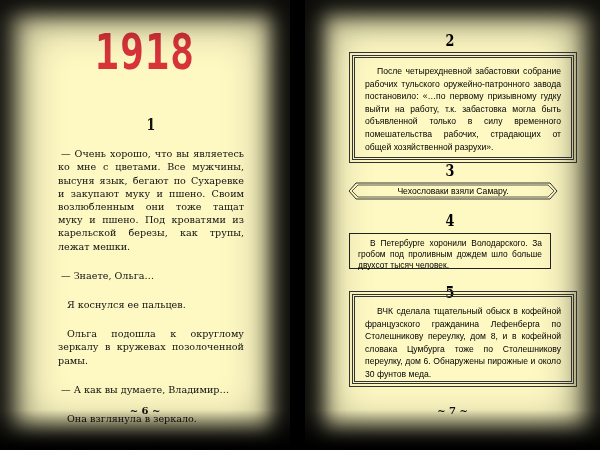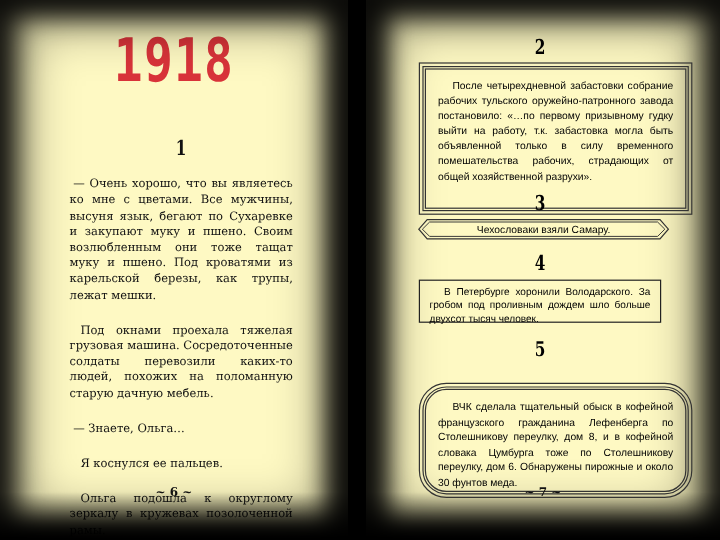--- a/index.html
+++ b/index.html
@@ -29,42 +29,41 @@
   .box4 { position:absolute; left:349px; top:233px; width:202px; height:36px; border:1.5px solid #222; padding:4px 8px 12px 8px; box-sizing:border-box; }
 </style>
 </head>
 <body>
 
 <div class="page left">
   <div class="year">1918</div>
   <div class="left-text">
     <div class="chapter" style="margin-bottom:1px;">1</div>
     <p class="dash">— Очень хорошо, что вы являетесь ко мне с цветами. Все мужчины, высуня язык, бегают по Сухаревке и закупают муку и пшено. Своим возлюбленным они тоже тащат муку и пшено. Под кроватями из карельской березы, как трупы, лежат мешки.</p>
-    <p>Под окнами проехала тяжелая грузовая машина. Сосредоточенные солдаты перевозили каких-то людей, похожих на поломанную старую дачную мебель.</p>
     <p class="dash">— Знаете, Ольга…</p>
     <p>Я коснулся ее пальцев.</p>
     <p>Ольга подошла к округлому зеркалу в кружевах позолоченной рамы.</p>
     <p class="dash">— А как вы думаете, Владимир…</p>
     <p>Она взглянула в зеркало.</p>
     <p class="dash">— …может случиться, что в Москве нельзя будет достать французской краски для губ?</p>
 
   </div>
   <div class="bottom-dark"></div>
   <div class="noise left"></div>
   <div class="page-num">~ 6 ~</div>
 </div>
 
 <div class="page right">
   <div class="bottom-dark"></div>
   <div class="noise right"></div>
   <div class="page-num">~ 7 ~</div>
 </div>
 
 <div class="chapter" style="position:absolute; left:440px; top:30px; width:20px;">2</div>
-<div class="frame-double" style="position:absolute; left:352px; top:55px; width:196px; height:92px; padding:7px 10px 16px 10px; box-sizing:content-box;">
+<div class="frame-double" style="position:absolute; left:352px; top:55px; width:196px; height:92px; padding:7px 10px 0 10px; box-sizing:content-box;">
   <div class="rtext">
       <p>После четырехдневной забастовки собрание рабочих тульского оружейно-патронного завода постановило: «…по первому призывному гудку выйти на работу, т.к. забастовка могла быть объявленной только в силу временного помешательства рабочих, страдающих от общей хозяйственной разрухи».</p>
     </div>
 </div>
 
 <div class="chapter" style="position:absolute; left:440px; top:160px; width:20px;">3</div>
 <div class="box3">
   <svg width="210" height="18" viewBox="0 0 210 18">
     <polygon points="8,1 202,1 209,9 202,17 8,17 1,9" fill="none" stroke="#333" stroke-width="1"></polygon>
     <polygon points="10,3 200,3 206,9 200,15 10,15 4,9" fill="none" stroke="#333" stroke-width="0.8"></polygon>
@@ -73,17 +72,17 @@
 </div>
 
 <div class="chapter" style="position:absolute; left:440px; top:210px; width:20px;">4</div>
 <div class="box4">
   <div class="rtext" style="font-size:8.4px; line-height:11px;">
       <p>В Петербурге хоронили Володарского. За гробом под проливным дождем шло больше двухсот тысяч человек.</p>
     </div>
 </div>
 
 <div class="chapter" style="position:absolute; left:440px; top:282px; width:20px;">5</div>
-<div class="frame-double" style="position:absolute; left:352px; top:322px; width:196px; height:76px; padding:8px 10px 0 10px; box-sizing:content-box;border-radius:20px;">
+<div class="frame-double" style="position:absolute; left:352px; top:294px; width:196px; height:76px; padding:8px 10px 0 10px; box-sizing:content-box;">
   <div class="rtext">
       <p>ВЧК сделала тщательный обыск в кофейной французского гражданина Лефенберга по Столешникову переулку, дом 8, и в кофейной словака Цумбурга тоже по Столешникову переулку, дом 6. Обнаружены пирожные и около 30 фунтов меда.</p>
     </div>
 </div>
 
 </body></html>

